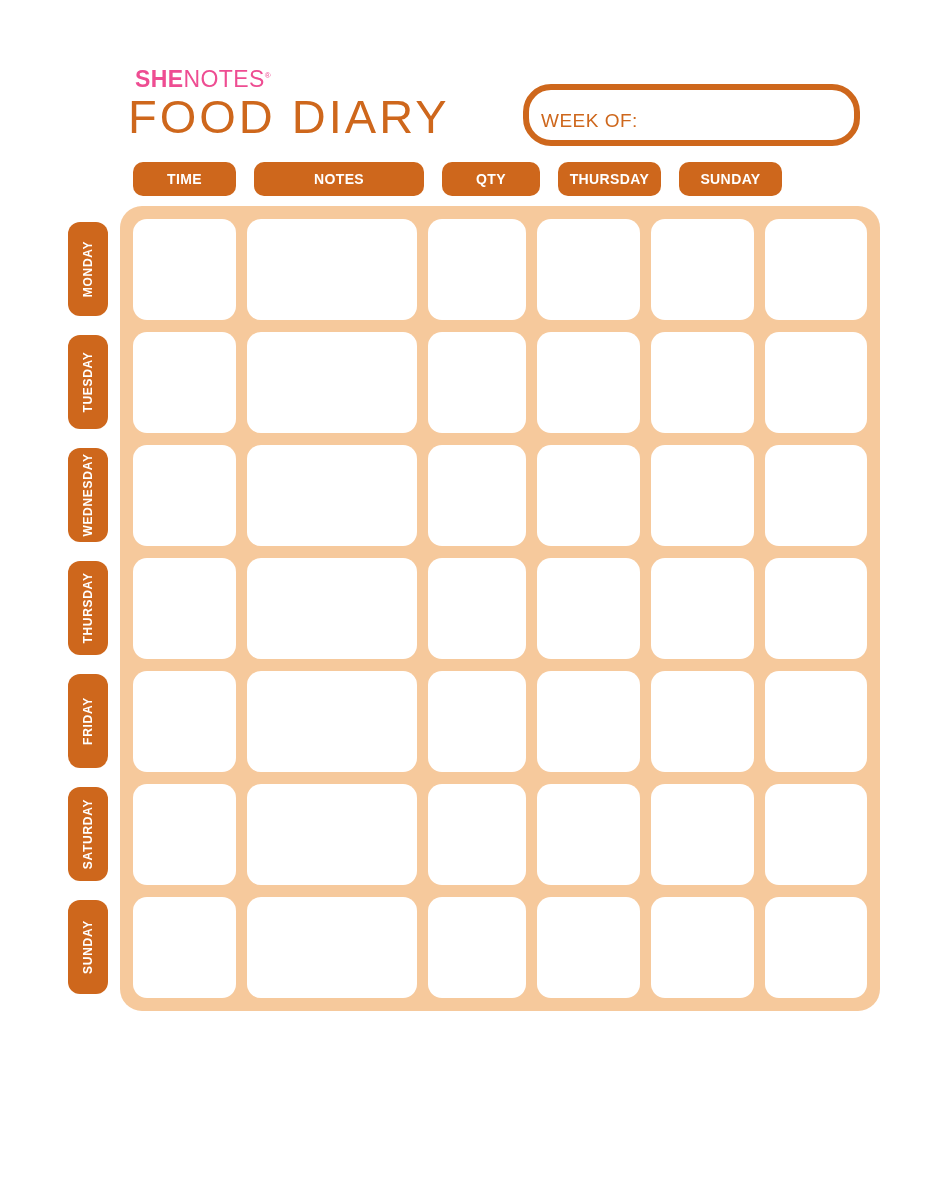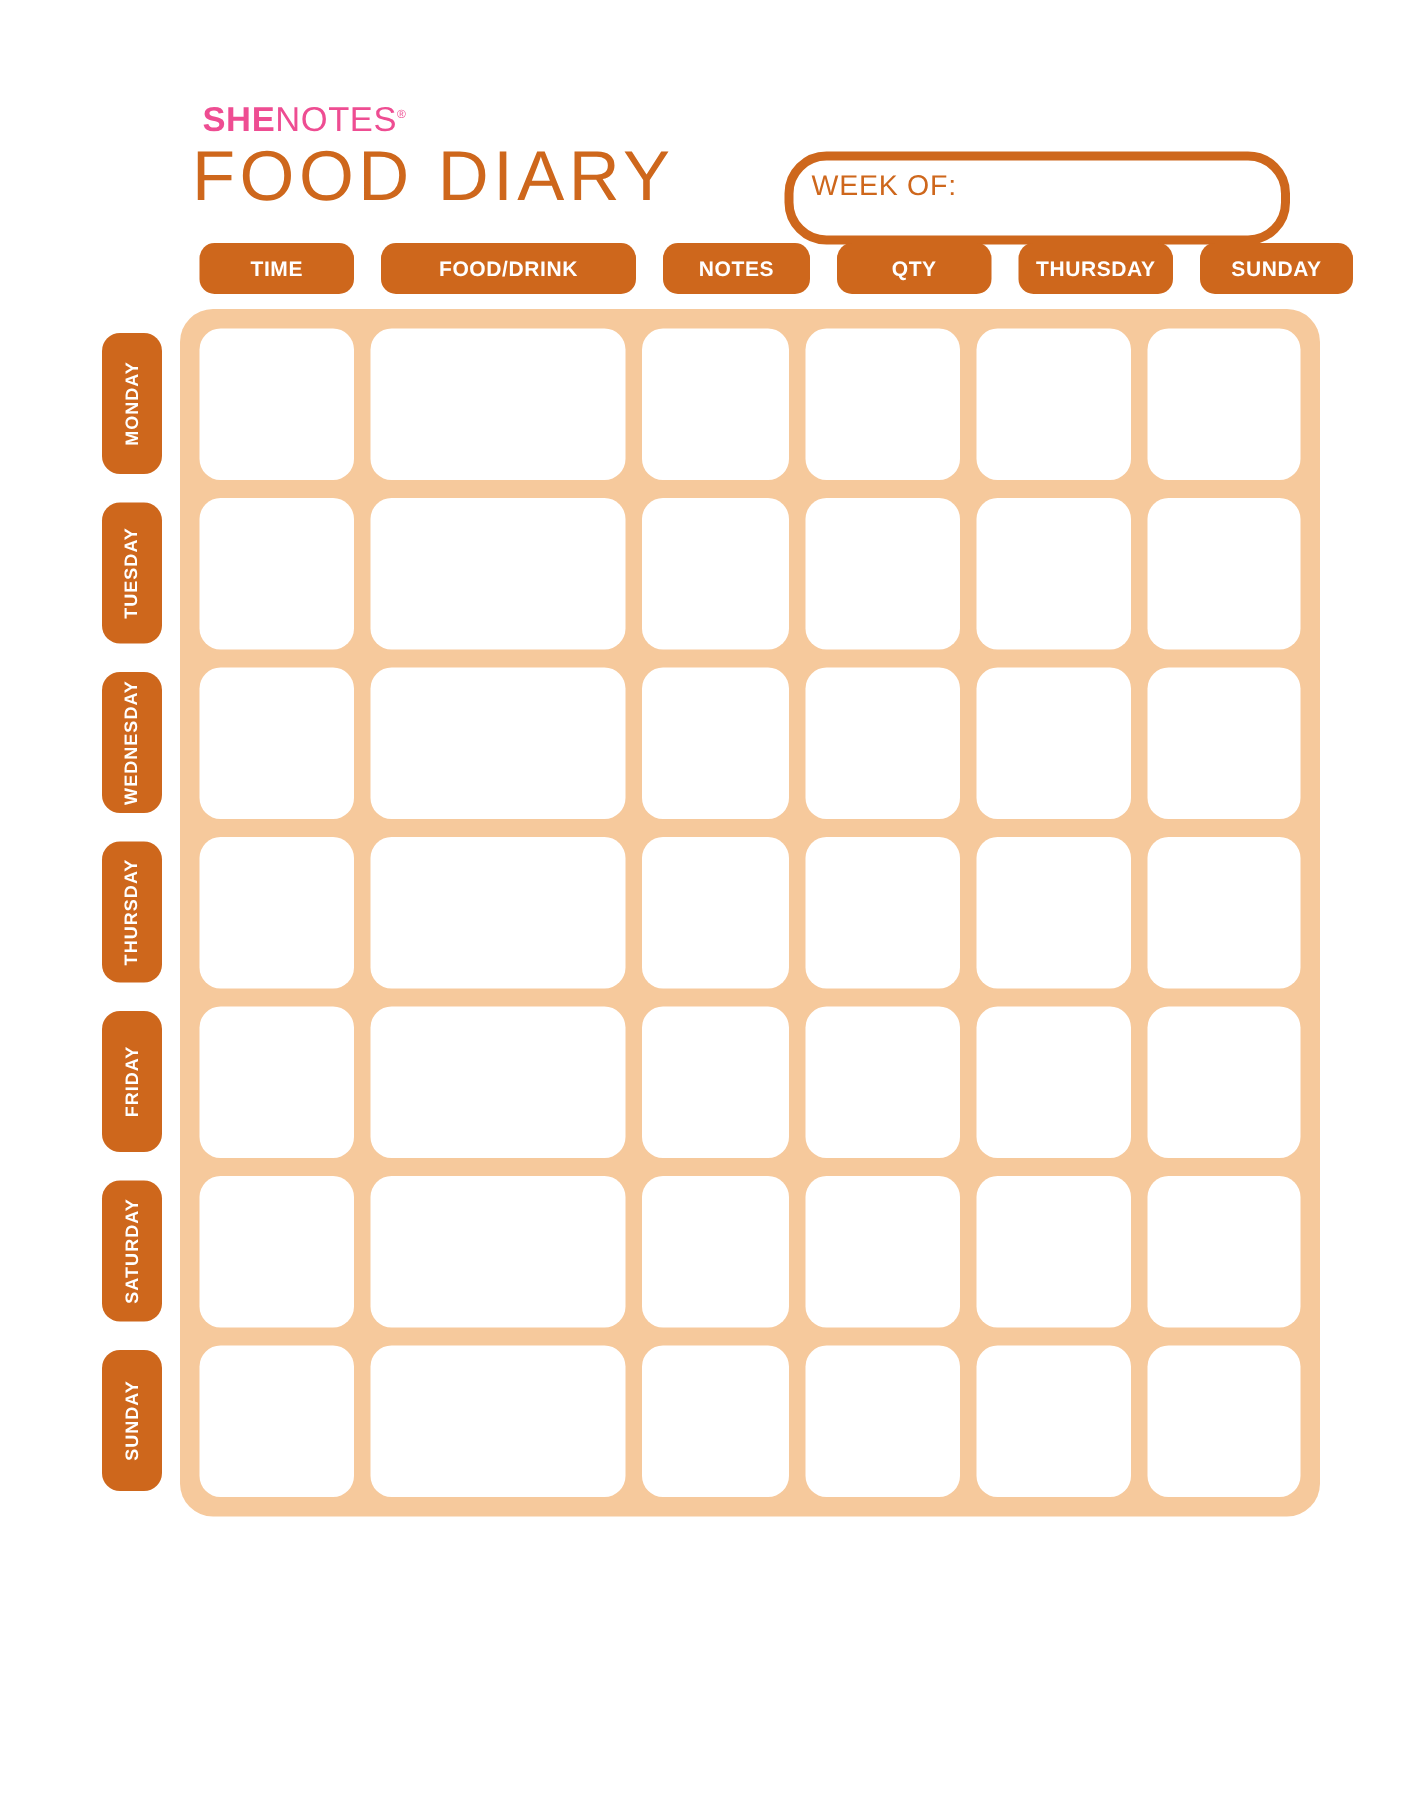--- a/index.html
+++ b/index.html
@@ -48,22 +48,21 @@
   
   .week-box {
     position: absolute;
     left: 523px;
     top: 84px;
     width: 337px;
     height: 62px;
     background: var(--white);
     border: 6px solid var(--orange);
     border-radius: 28px;
-    padding: 7px 12px;
-    margin-top: 17px;
+    padding: 20px 12px;
   }
   .week-label {
     color: var(--orange);
     font-size: 19px;
     letter-spacing: 0.5px;
   }
 
   
   .col-headers {
     position: absolute;
@@ -164,21 +163,20 @@
   </div>
 
   <h1 class="title">FOOD DIARY</h1>
 
   <div class="week-box">
     <span class="week-label">WEEK OF:</span>
   </div>
 
   <div class="col-headers">
     <div class="pill">TIME</div>
-    <div class="pill">FOOD/DRINK</div>
     <div class="pill">NOTES</div>
     <div class="pill">QTY</div>
     <div class="pill">THURSDAY</div>
     <div class="pill">SUNDAY</div>
   </div>
 
   <div>
     <div class="day-tab">
         <span>MONDAY</span>
       </div>

